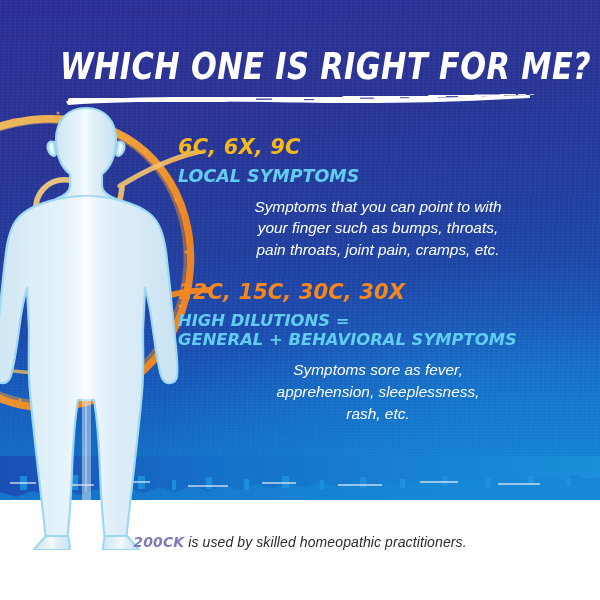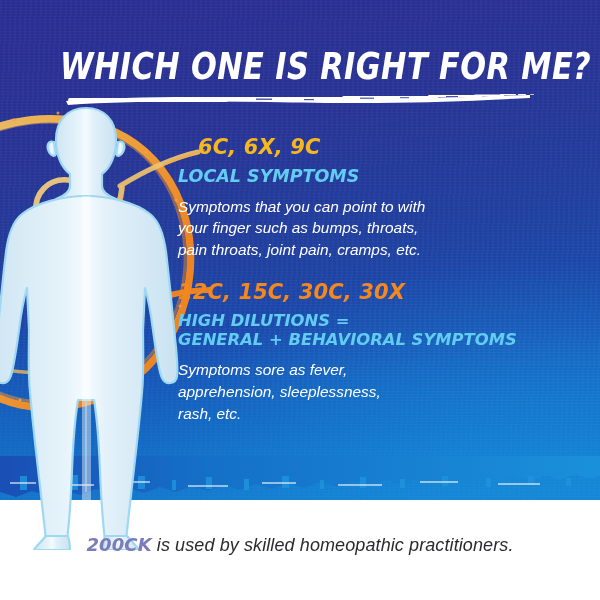--- a/index.html
+++ b/index.html
@@ -52,38 +52,38 @@
   .figure-wrap{position:absolute;left:-8px;top:100px;width:210px;height:450px;}
   .circle-wrap{position:absolute;left:-30px;top:100px;width:240px;height:330px;}
 
   
   .col{position:absolute;left:178px;top:136px;width:400px;}
   .block{margin-bottom:16px;}
   .dilution{
     font-family:"DejaVu Sans",sans-serif;font-weight:700;font-size:21px;
     letter-spacing:.1px;line-height:1.12;margin:0 0 6px 0;
   }
-  .d-low{color:#f6b81c;margin-left:20px;}
+  .d-low{color:#f6b81c;}
   .d-high{color:#f5871f;}
   .subhead{
     font-family:"DejaVu Sans",sans-serif;font-weight:700;font-size:17.5px;
     color:#62cdf0;line-height:1.20;margin:0 0 9px 0;letter-spacing:0px;
   }
   .subhead .ln{display:block;white-space:nowrap;}
   .subhead-wide{font-size:16.4px;}
   .body{
     color:#ffffff;font-size:15.4px;line-height:1.42;margin:0;font-weight:400;
   }
-  .body .ln{display:block;}
+  .body .ln{display:block;text-align:center;}
   .blk2{margin-top:20px;}
 
   
   .footer{
     position:absolute;left:0;top:534px;width:600px;text-align:center;
-    font-size:18px;color:#2b2b2e;font-weight:400;letter-spacing:.1px;
+    font-size:14px;color:#2b2b2e;font-weight:400;letter-spacing:.1px;
   }
   .footer .code{color:#7b7cb8;font-weight:700;font-family:"DejaVu Sans",sans-serif;}
 </style>
 </head>
 <body>
 
 <div id="poster">
 
   <div class="panel">
     <div class="striations"></div>

